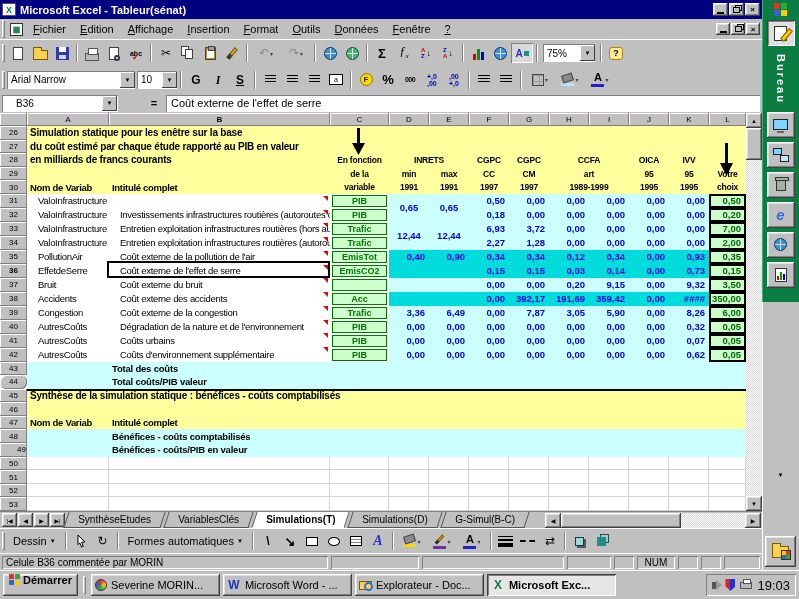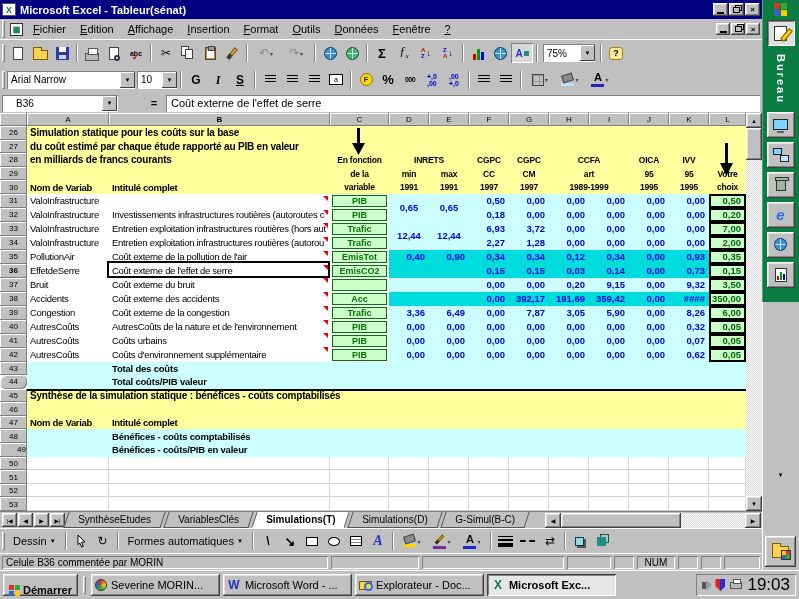--- a/index.html
+++ b/index.html
@@ -106,21 +106,21 @@
   .hd{background:#c0c0c0;box-shadow:inset -1px -1px 0 #808080,inset 1px 1px 0 #fff;font-size:8px;display:flex;align-items:center;justify-content:center;color:#000;z-index:2;}
   .hd.bold{font-weight:bold;}
   .bgy{background:#ffff9e;z-index:0;}
   .bgy2{background:#ffff9e;z-index:0;}
   .bgc{background:#ccffff;z-index:0;}
   .topline{border-top:2px solid #000;}
   .nw{white-space:nowrap;overflow:hidden;}
   .ttl{font-weight:bold;font-size:10px;letter-spacing:-0.2px;display:flex;align-items:center;padding-left:3px;z-index:1;}
   .hdx{font-weight:bold;font-size:8.5px;display:flex;align-items:center;justify-content:center;z-index:1;letter-spacing:-0.2px;}
   .lbl{font-weight:bold;font-size:9.5px;letter-spacing:-0.3px;display:flex;align-items:center;padding-left:3px;z-index:1;}
-  .atxt,.btxt{font-size:9.5px;letter-spacing:-0.3px;display:flex;align-items:center;padding-left:3px;z-index:1;color:#000;}
+  .atxt,.btxt{font-size:9.5px;letter-spacing:-0.3px;display:flex;align-items:center;padding-left:11px;z-index:1;color:#000;}
   .val{font-size:9.5px;font-weight:bold;color:#0000dd;display:flex;align-items:center;justify-content:flex-end;padding-right:4px;z-index:1;}
   .val.ctr{justify-content:center;padding-right:0;}
   .lt{background:#ccffff;}
   .bt{background:#00dcdc;}
   .ccell{display:flex;align-items:stretch;z-index:1;}
   .gbox{flex:1;margin:1px 2px;border:1px solid #007700;background:#ccffcc;color:#007700;font-weight:bold;font-size:9px;display:flex;align-items:center;justify-content:center;overflow:hidden;white-space:nowrap;}
   .lbox{border:2px solid #000;background:#ccffcc;color:#006600;font-weight:bold;font-size:9.5px;display:flex;align-items:center;justify-content:flex-end;padding-right:3px;z-index:1;white-space:nowrap;overflow:hidden;}
   .blk{z-index:0;}
   .sum{font-weight:bold;font-size:9.5px;letter-spacing:-0.2px;display:flex;align-items:center;padding-left:3px;z-index:1;}
   .sum.big{font-size:10px;}
@@ -145,33 +145,33 @@
   .hsb{position:absolute;top:1px;height:15px;}
   
   .drawbar{position:absolute;left:0;top:528px;width:762px;height:25px;display:flex;align-items:center;border-top:1px solid #fff;}
   .menulab{font-size:11px;padding:2px 6px;display:flex;align-items:center;gap:3px;white-space:nowrap;}
   .menulab i{font-size:6px;font-style:normal;}
   
   .statusbar{position:absolute;left:0;top:553px;width:762px;height:17px;display:flex;align-items:center;gap:3px;padding:0 2px;border-top:1px solid #fff;}
   .spanel{height:13px;display:flex;align-items:center;font-size:10px;padding-left:4px;white-space:nowrap;overflow:hidden;}
   
   .taskbar{position:absolute;left:0;top:570px;width:799px;height:29px;background:#c0c0c0;border-top:1px solid #fff;display:flex;align-items:center;padding:0 3px;gap:3px;}
-  .startbtn{height:22px;display:flex;align-items:flex-end;gap:3px;padding:0 6px;font-weight:bold;font-size:11px;flex:0 0 auto;}
+  .startbtn{height:22px;display:flex;align-items:flex-start;gap:3px;padding:0 6px;font-weight:bold;font-size:11px;flex:0 0 auto;}
   .wflag{display:grid;grid-template-columns:5px 5px;grid-template-rows:5px 5px;gap:1px;}
   .wflag i{display:block;}
   .tkb{height:22px;width:129px;display:flex;align-items:center;gap:4px;padding:0 4px;font-size:11px;white-space:nowrap;overflow:hidden;flex:0 0 auto;}
   .tkb.down{box-shadow:inset 1px 1px 0 #404040,inset -1px -1px 0 #fff,inset 2px 2px 0 #808080;background:#e6e6e6;font-weight:bold;}
   .tic{flex:0 0 auto;display:flex;align-items:center;justify-content:center;width:14px;height:14px;font-weight:bold;}
   .tic-word{color:#2233bb;font-size:12px;}
   .tic-excel{color:#0a7d43;font-size:12px;}
   .tic-sev{width:12px;height:12px;border-radius:50%;background:conic-gradient(#d33,#fc0,#3a3,#36c,#d33);border:1px solid #333;}
   .tic-exp{width:13px;height:9px;background:#ffd24d;border:1px solid #7a5c00;position:relative;}
   .tic-exp:after{content:"";position:absolute;right:-2px;bottom:-2px;width:5px;height:5px;border:2px solid #2a6fe8;border-radius:50%;}
   .tray{margin-left:auto;height:22px;display:flex;align-items:center;gap:5px;padding:0 6px;flex:0 0 auto;}
-  .clock{font-size:17px;}
+  .clock{font-size:13px;}
   .spk{width:5px;height:7px;background:#555;position:relative;margin-right:3px;}
   .spk:before{content:"";position:absolute;left:4px;top:-2px;border-left:6px solid #999;border-top:5px solid transparent;border-bottom:5px solid transparent;}
   .shld{width:10px;height:12px;background:linear-gradient(90deg,#d22 50%,#23c 50%);clip-path:polygon(0 0,100% 0,100% 60%,50% 100%,0 60%);}
   .prns{width:12px;height:7px;background:#b9b9b9;border:1px solid #555;position:relative;}
   .prns:before{content:"";position:absolute;left:2px;top:-4px;width:6px;height:3px;background:#fff;border:1px solid #555;}
   
   .officebar{position:absolute;left:762px;top:0;width:37px;height:570px;background:#0b7d43;box-shadow:inset 1px 0 0 #49a877;display:flex;flex-direction:column;align-items:center;}
   .ologo{margin-top:3px;display:grid;grid-template-columns:6px 6px;grid-template-rows:6px 6px;gap:1px;}
   .ologo i{display:block;}
   .obtn{width:28px;height:26px;margin-top:4px;display:flex;align-items:center;justify-content:center;}
@@ -465,21 +465,21 @@
       <div class="hd" style="grid-area: 21 / 1;">45</div>
       <div class="hd" style="grid-area: 22 / 1;">46</div>
       <div class="hd" style="grid-area: 23 / 1;">47</div>
       <div class="hd" style="grid-area: 24 / 1;">48</div>
       <div class="hd" style="grid-area: 25 / 1; padding-left: 16px;">49</div>
       <div class="hd" style="grid-area: 26 / 1;">50</div>
       <div class="hd" style="grid-area: 27 / 1;">51</div>
       <div class="hd" style="grid-area: 28 / 1;">52</div>
       <div class="hd" style="grid-area: 29 / 1;">53</div>
       <div class="bgy" style="grid-area: 2 / 2 / span 5 / span 12;"></div>
-      <div class="ttl nw" style="grid-area: 2 / 2 / auto / span 11;">Simulation statique pour les coûts sur la base</div>
+      <div class="ttl nw" style="grid-area: 2 / 2 / auto / span 11;">Simulation statique pour les enêtre sur la base</div>
       <div class="ttl nw" style="grid-area: 3 / 2 / auto / span 11;">du coût estimé par chaque étude rapporté au PIB en valeur</div>
       <div class="ttl nw" style="grid-area: 4 / 2 / auto / span 11;">en milliards de francs courants</div>
       <div class="hdx nw" style="grid-area: 4 / 4 / auto / span 1;">En fonction</div>
       <div class="hdx nw" style="grid-area: 5 / 4 / auto / span 1;">de la</div>
       <div class="hdx nw" style="grid-area: 6 / 4 / auto / span 1;">variable</div>
       <div class="hdx nw" style="grid-area: 4 / 5 / auto / span 2;">INRETS</div>
       <div class="hdx nw" style="grid-area: 5 / 5 / auto / span 1;">min</div>
       <div class="hdx nw" style="grid-area: 5 / 6 / auto / span 1;">max</div>
       <div class="hdx nw" style="grid-area: 6 / 5 / auto / span 1;">1991</div>
       <div class="hdx nw" style="grid-area: 6 / 6 / auto / span 1;">1991</div>
@@ -613,21 +613,21 @@
       <div class="val lt" style="grid-area: 15 / 5;">3,36</div>
       <div class="val lt" style="grid-area: 15 / 6;">6,49</div>
       <div class="val lt" style="grid-area: 15 / 7;">0,00</div>
       <div class="val lt" style="grid-area: 15 / 8;">7,87</div>
       <div class="val lt" style="grid-area: 15 / 9;">3,05</div>
       <div class="val lt" style="grid-area: 15 / 10;">5,90</div>
       <div class="val lt" style="grid-area: 15 / 11;">0,00</div>
       <div class="val lt" style="grid-area: 15 / 12;">8,26</div>
       <div class="lbox" style="grid-area: 15 / 13;">6,00</div>
       <div class="atxt nw" style="grid-area: 16 / 2;">AutresCoûts</div>
-      <div class="btxt nw" style="grid-area: 16 / 3;">AutresCoûts de la nature et de l'environnement</div>
+      <div class="btxt nw" style="grid-area: 16 / 3;">Dégradation de la nature et de l'environnement</div>
       <div class="ccell" style="grid-area: 16 / 4;">
         <span class="gbox">PIB</span>
       </div>
       <div class="val lt" style="grid-area: 16 / 5;">0,00</div>
       <div class="val lt" style="grid-area: 16 / 6;">0,00</div>
       <div class="val lt" style="grid-area: 16 / 7;">0,00</div>
       <div class="val lt" style="grid-area: 16 / 8;">0,00</div>
       <div class="val lt" style="grid-area: 16 / 9;">0,00</div>
       <div class="val lt" style="grid-area: 16 / 10;">0,00</div>
       <div class="val lt" style="grid-area: 16 / 11;">0,00</div>

